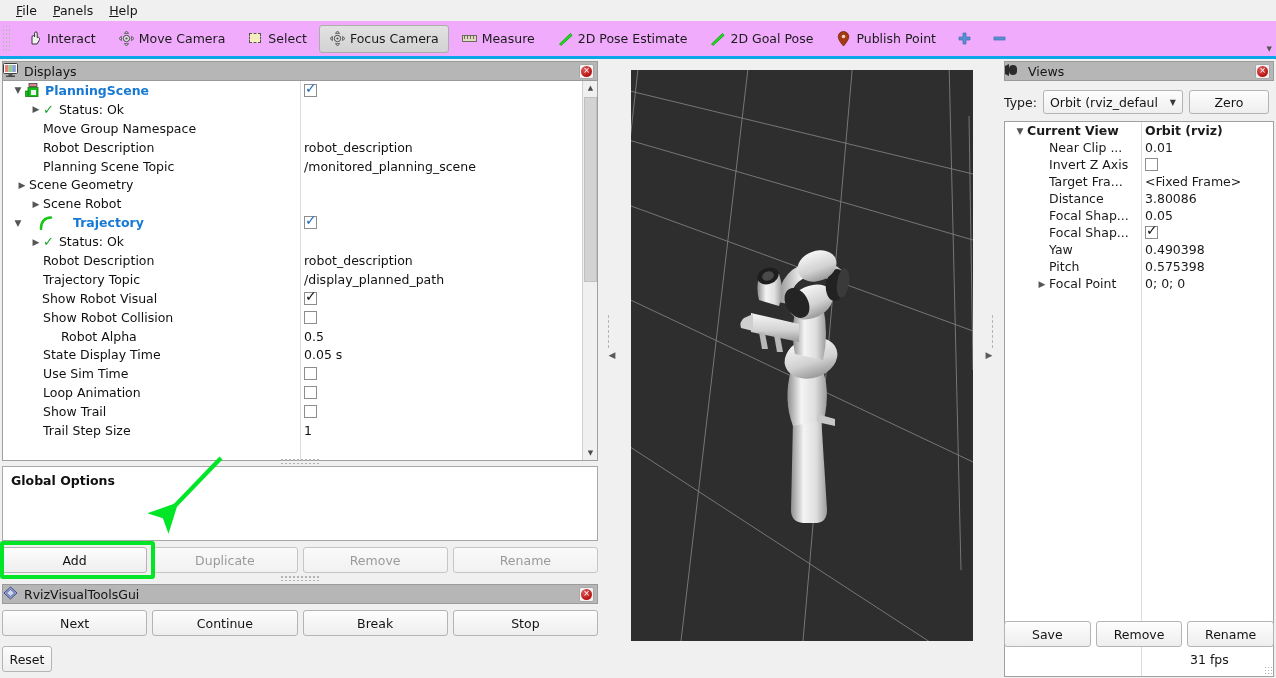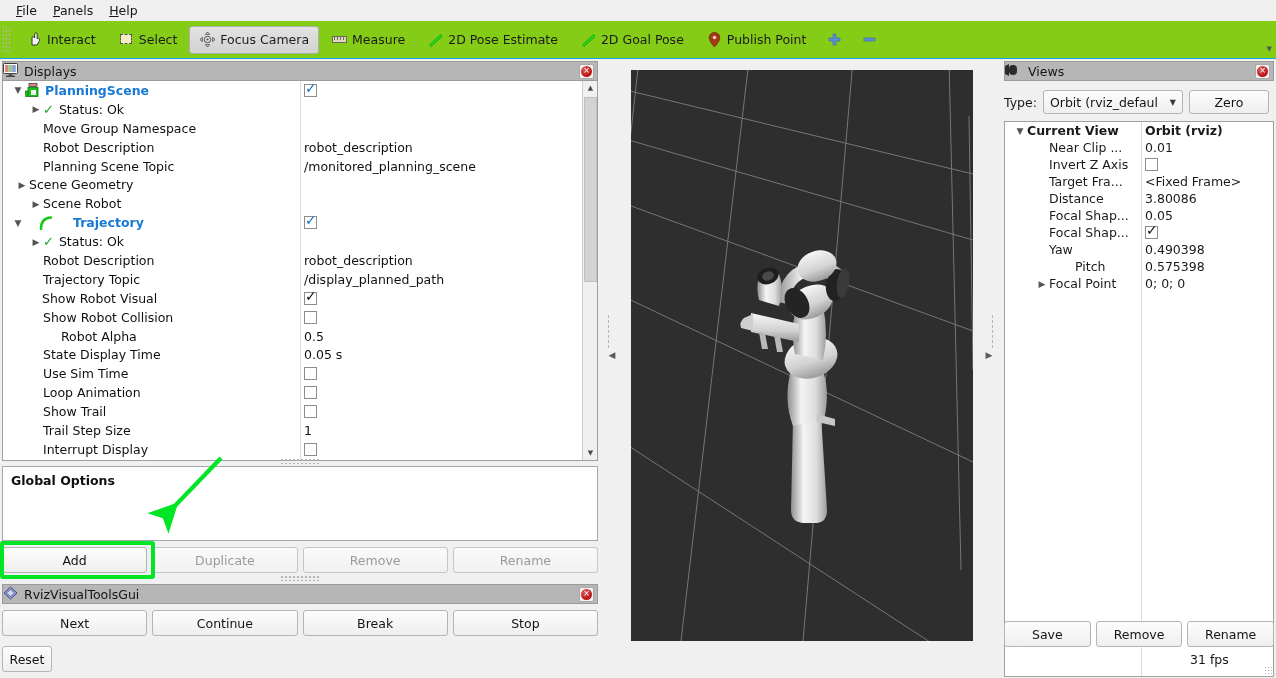--- a/index.html
+++ b/index.html
@@ -24,22 +24,22 @@
   .menu-item {
     padding: 2px 8px; font-size: 12.5px; color: #161616;
     cursor: default;
     text-align: right;
   }
   .menu-item u { text-decoration: underline; }
 
   
   .toolbar {
     position: absolute; left: 0; top: 21px; width: 1276px; height: 38px;
-    background: #84cc16;
-    border-bottom: 1px solid #0ea5e9;
+    background: #f0abfc;
+    border-bottom: 3px solid #0ea5e9;
     display: flex; align-items: center;
   }
   .tb-grip {
     width: 9px; height: 26px; margin-left: 3px; margin-right: 3px;
     background-image: radial-gradient(#b7b7b7 1px, transparent 1px);
     background-size: 3px 4px;
     background-position: 2px 2px;
   }
   .tb-btn {
     display: flex; align-items: center; gap: 4px;
@@ -275,20 +275,28 @@
     </div>
 
   <div class="toolbar">
     <div class="tb-grip"></div>
     <div id="toolbar-buttons" style="display:flex;align-items:center;">
         <div class="tb-btn">
           <span class="ic"><svg width="17" height="17" viewBox="0 0 17 17">
               <path d="M6 14 L6 7 q0-1.4 1.3-1.4 T8.6 7 L8.6 3.2 q0-1.3 1.3-1.3 t1.3 1.3 L11.2 7.5 q1.6-.6 2.2.6 .6 1.3-.4 2.6 L11 14 Z" fill="#f2f2f2" stroke="#333" stroke-width="1"></path>
             </svg></span>
           <span>Interact</span>
+        </div>
+        <div class="tb-btn">
+          <span class="ic"><svg width="17" height="17" viewBox="0 0 17 17">
+              <path d="M8.5 1 L10.6 3.4 H6.4 Z M8.5 16 L10.6 13.6 H6.4 Z M1 8.5 L3.4 6.4 V10.6 Z M16 8.5 L13.6 6.4 V10.6 Z" fill="#cfcfcf" stroke="#4a4a4a" stroke-width="0.8"></path>
+              <circle cx="8.5" cy="8.5" r="3.2" fill="#e2e2e2" stroke="#4a4a4a" stroke-width="1"></circle>
+              <circle cx="8.5" cy="8.5" r="1.1" fill="#4a4a4a"></circle>
+            </svg></span>
+          <span>Move Camera</span>
         </div>
         <div class="tb-btn">
           <span class="ic">
             <span class="ic-select-sq"></span>
           </span>
           <span>Select</span>
         </div>
         <div class="tb-btn active">
           <span class="ic"><svg width="17" height="17" viewBox="0 0 17 17">
               <path d="M8.5 1 L10.6 3.4 H6.4 Z M8.5 16 L10.6 13.6 H6.4 Z M1 8.5 L3.4 6.4 V10.6 Z M16 8.5 L13.6 6.4 V10.6 Z" fill="#cfcfcf" stroke="#4a4a4a" stroke-width="0.8"></path>
@@ -529,29 +537,20 @@
           </div>
           <div class="trow">
             <div class="tname" style="padding-left: 26px;">
               <span class="twist none"></span>
               <span class="lbl">Trail Step Size</span>
             </div>
             <div class="tval">
               <span>1</span>
             </div>
           </div>
-          <div class="trow">
-            <div class="tname" style="padding-left: 26px;">
-              <span class="twist none"></span>
-              <span class="lbl">Interrupt Display</span>
-            </div>
-            <div class="tval">
-              <span class="chk"></span>
-            </div>
-          </div>
         </div>
       <div class="vsb">
         <div class="vsb-arrow vsb-up">▲</div>
         <div class="vsb-thumb"></div>
         <div class="vsb-arrow vsb-down">▼</div>
       </div>
     </div>
   </div>
 
   <div class="splitter-dots" style="left:280px; top:458px; width:40px;"></div>
@@ -769,21 +768,21 @@
           <div class="vrow">
             <div class="vname" style="padding-left: 30px; width: 136px;">
               <span class="twist none"></span>
               <span>Yaw</span>
             </div>
             <div class="vval">
               <span>0.490398</span>
             </div>
           </div>
           <div class="vrow">
-            <div class="vname" style="padding-left: 30px; width: 136px; margin-left: 26px;">
+            <div class="vname" style="padding-left: 30px; width: 136px;">
               <span class="twist none"></span>
               <span>Pitch</span>
             </div>
             <div class="vval">
               <span>0.575398</span>
             </div>
           </div>
           <div class="vrow">
             <div class="vname" style="padding-left: 30px; width: 136px;">
               <span class="twist closed"></span>

